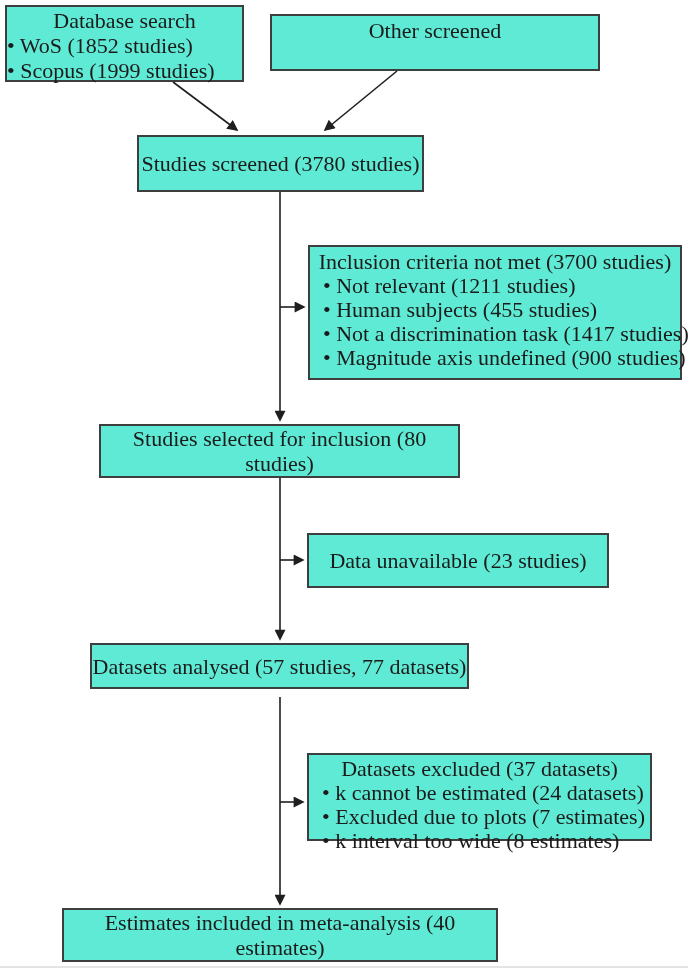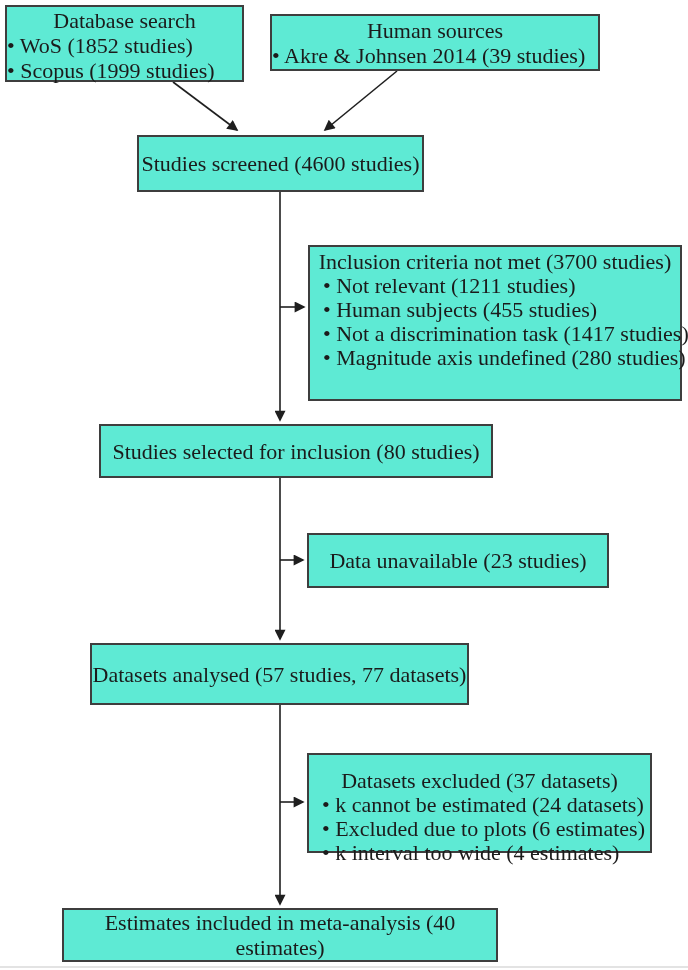--- a/index.html
+++ b/index.html
@@ -63,53 +63,52 @@
     <line x1="280" y1="802" x2="303" y2="802" stroke="#1f1f1f" stroke-width="1.6" marker-end="url(#ah)"></line>
   </svg>
 
   <div class="box" style="left:5px; top:5px; width:239px; height:77px; padding-top:1px;">
     <div class="box-title">Database search</div>
     <div class="box-item">• WoS (1852 studies)</div>
     <div class="box-item">• Scopus (1999 studies)</div>
   </div>
 
   <div class="box" style="left:270px; top:14px; width:330px; height:57px; padding-top:2px;">
-    <div class="box-title">Human sources</div>
-    <div class="box-item">• Akre &amp; Johnsen 2014 (39 studies)</div>
+    <div class="box-title">Other screened</div>
   </div>
 
   <div class="box single" style="left:137px; top:135px; width:287px; height:57px;">
-    <span>Studies screened (4600 studies)</span>
+    <span>Studies screened (3780 studies)</span>
   </div>
 
-  <div class="box detail" style="left:308px; top:245px; width:374px; height:156px;">
+  <div class="box detail" style="left:308px; top:245px; width:374px; height:135px;">
     <div class="box-title">Inclusion criteria not met (3700 studies)</div>
     <div class="box-item">• Not relevant (1211 studies)</div>
     <div class="box-item">• Human subjects (455 studies)</div>
     <div class="box-item">• Not a discrimination task (1417 studies)</div>
-    <div class="box-item">• Magnitude axis undefined (280 studies)</div>
+    <div class="box-item">• Magnitude axis undefined (900 studies)</div>
   </div>
 
-  <div class="box single" style="left:99px; top:424px; width:394px; height:54px;">
+  <div class="box single" style="left:99px; top:424px; width:361px; height:54px;">
     <span>Studies selected for inclusion (80 studies)</span>
   </div>
 
   <div class="box single" style="left:307px; top:533px; width:302px; height:55px;">
     <span>Data unavailable (23 studies)</span>
   </div>
 
-  <div class="box single" style="left:90px; top:643px; width:379px; height:62px;">
+  <div class="box single" style="left:90px; top:643px; width:379px; height:46px;">
     <span>Datasets analysed (57 studies, 77 datasets)</span>
   </div>
 
-  <div class="box detail" style="left:307px; top:753px; width:345px; height:100px; padding-top:14px;">
+  <div class="box detail" style="left:307px; top:753px; width:345px; height:88px; padding-top:2px;">
     <div class="box-title">Datasets excluded (37 datasets)</div>
     <div class="box-item">• k cannot be estimated (24 datasets)</div>
-    <div class="box-item">• Excluded due to plots (6 estimates)</div>
-    <div class="box-item">• k interval too wide (4 estimates)</div>
+    <div class="box-item">• Excluded due to plots (7 estimates)</div>
+    <div class="box-item">• k interval too wide (8 estimates)</div>
   </div>
 
   <div class="box single" style="left:62px; top:908px; width:436px; height:54px;align-items:flex-end;">
     <span>Estimates included in meta-analysis (40 estimates)</span>
   </div>
 
   <div id="bottom-rule"></div>
 
 </div>
 

